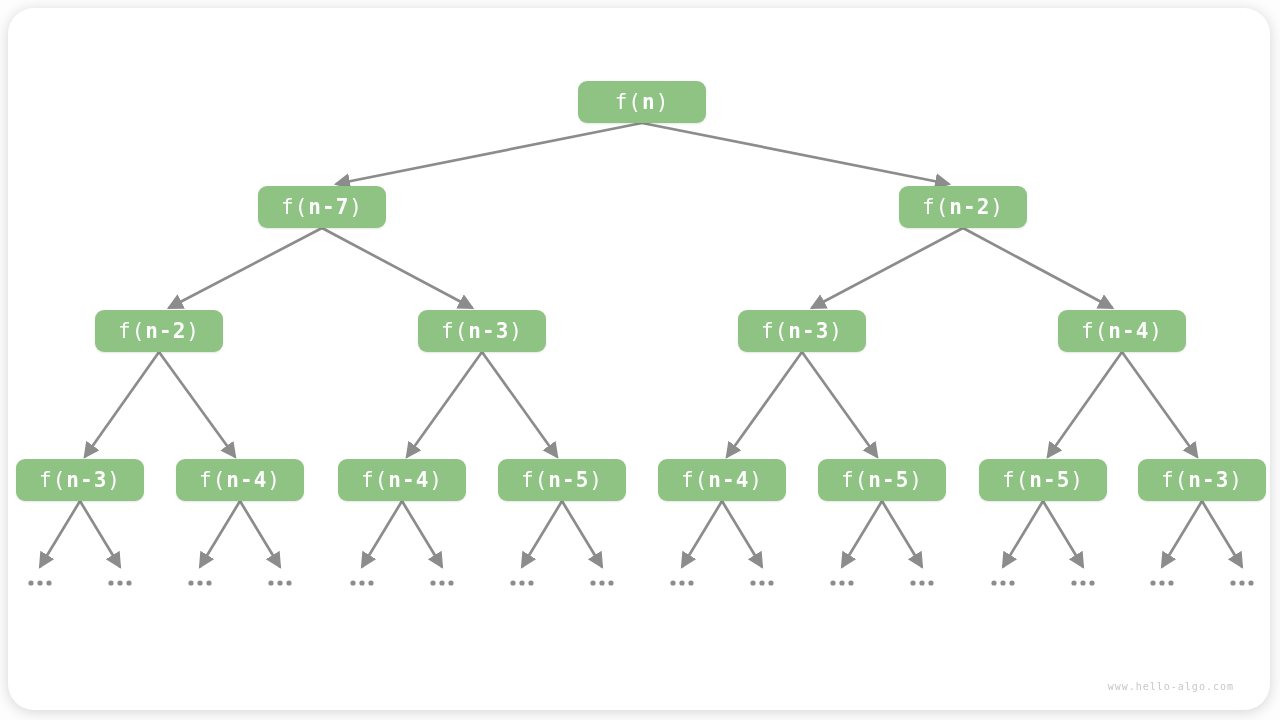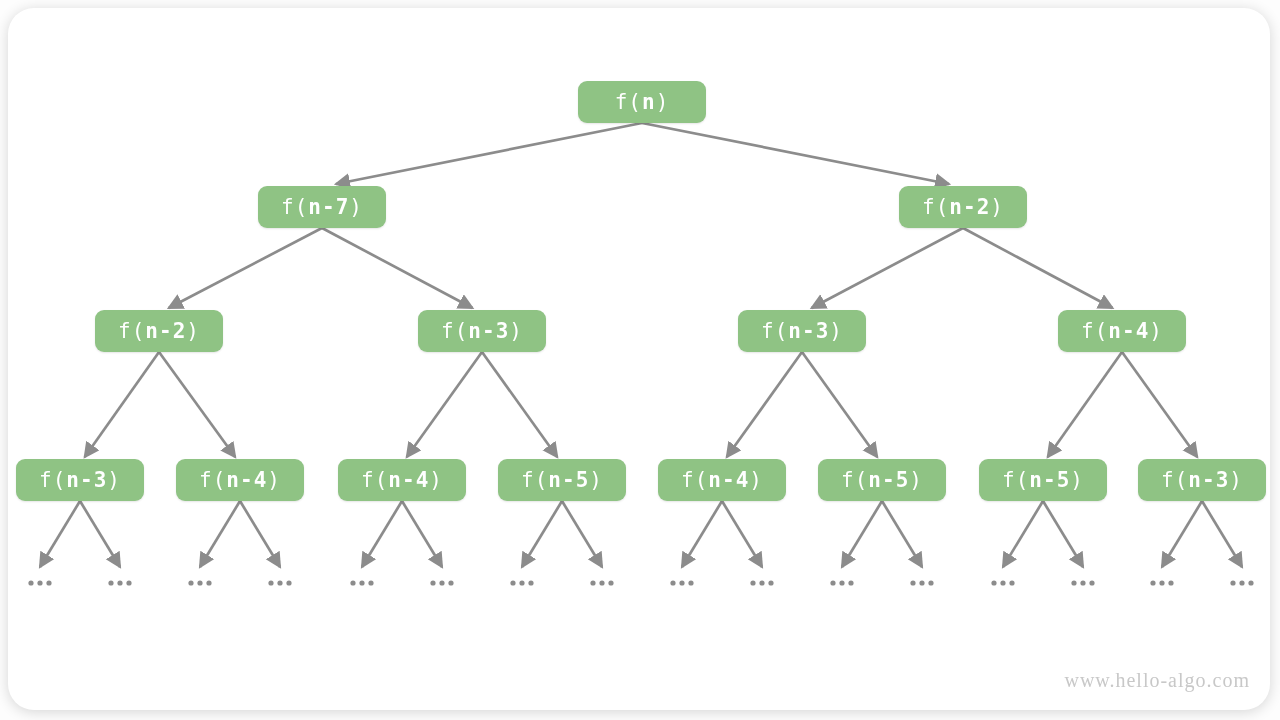--- a/index.html
+++ b/index.html
@@ -21,23 +21,23 @@
     background:var(--node-fill,#8fc384);
     border-radius:9px;
     display:flex;align-items:center;justify-content:center;
     color:var(--node-text,#ffffff);
     font-size:21px;letter-spacing:1px;line-height:1;
     box-shadow:0 1px 2px rgba(0,0,0,0.10);
   }
   .node .thin{font-weight:normal;}
   .node b{font-weight:bold;}
   .watermark{
-    position:absolute;right:20px;bottom:18px;
+    position:absolute;right:36px;bottom:18px;
     color:var(--wm-color,#c8c8c8);
-    font-size:20px;letter-spacing:1px;font-family:Liberation Serif, serif;
+    font-size:10px;letter-spacing:1px;
   }
 </style>
 </head>
 <body>
 
 <div class="card">
   <svg class="layer" id="edges-svg" width="1262" height="702" viewBox="0 0 1262 702">
     <defs>
       <marker id="ah" markerWidth="7" markerHeight="7" refX="5.2" refY="3" orient="auto" markerUnits="strokeWidth">
         <path id="ah-path" d="M0,0 L6,3 L0,6 Z" fill="#8C8C8C"></path>

